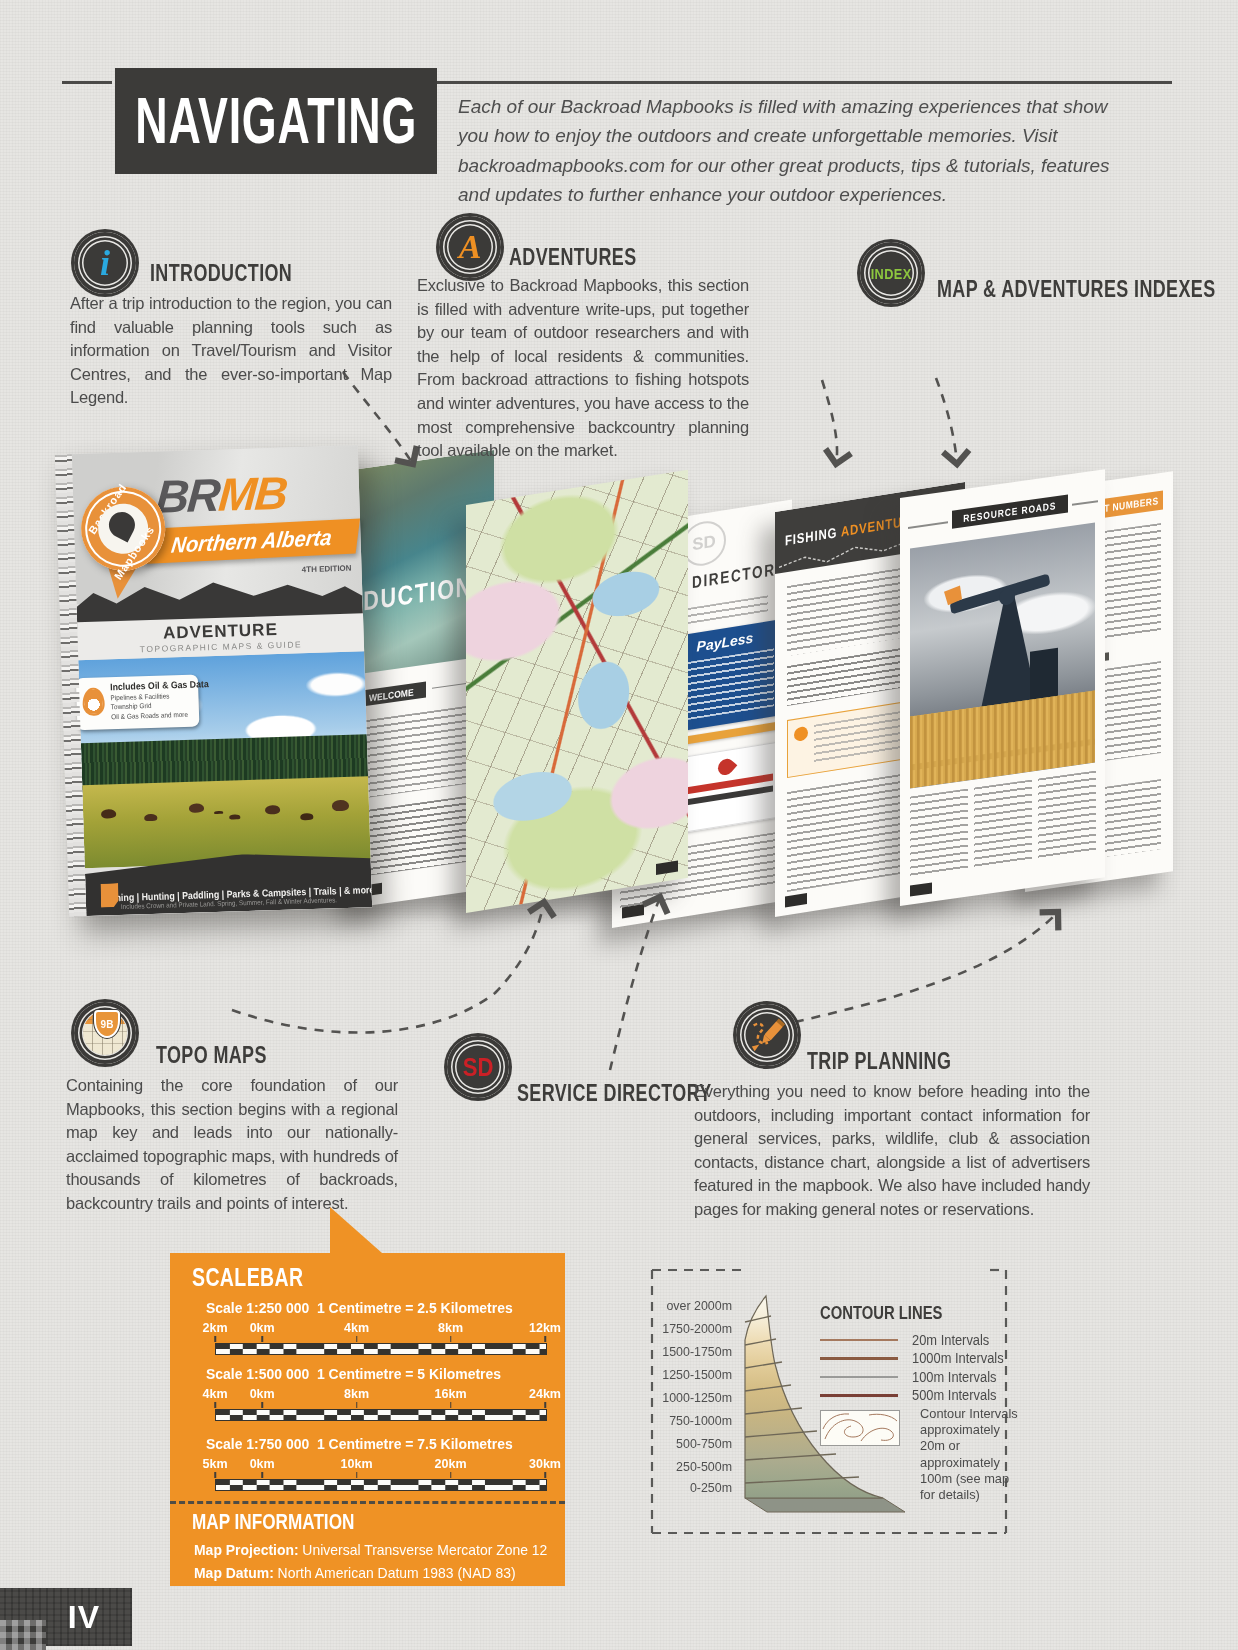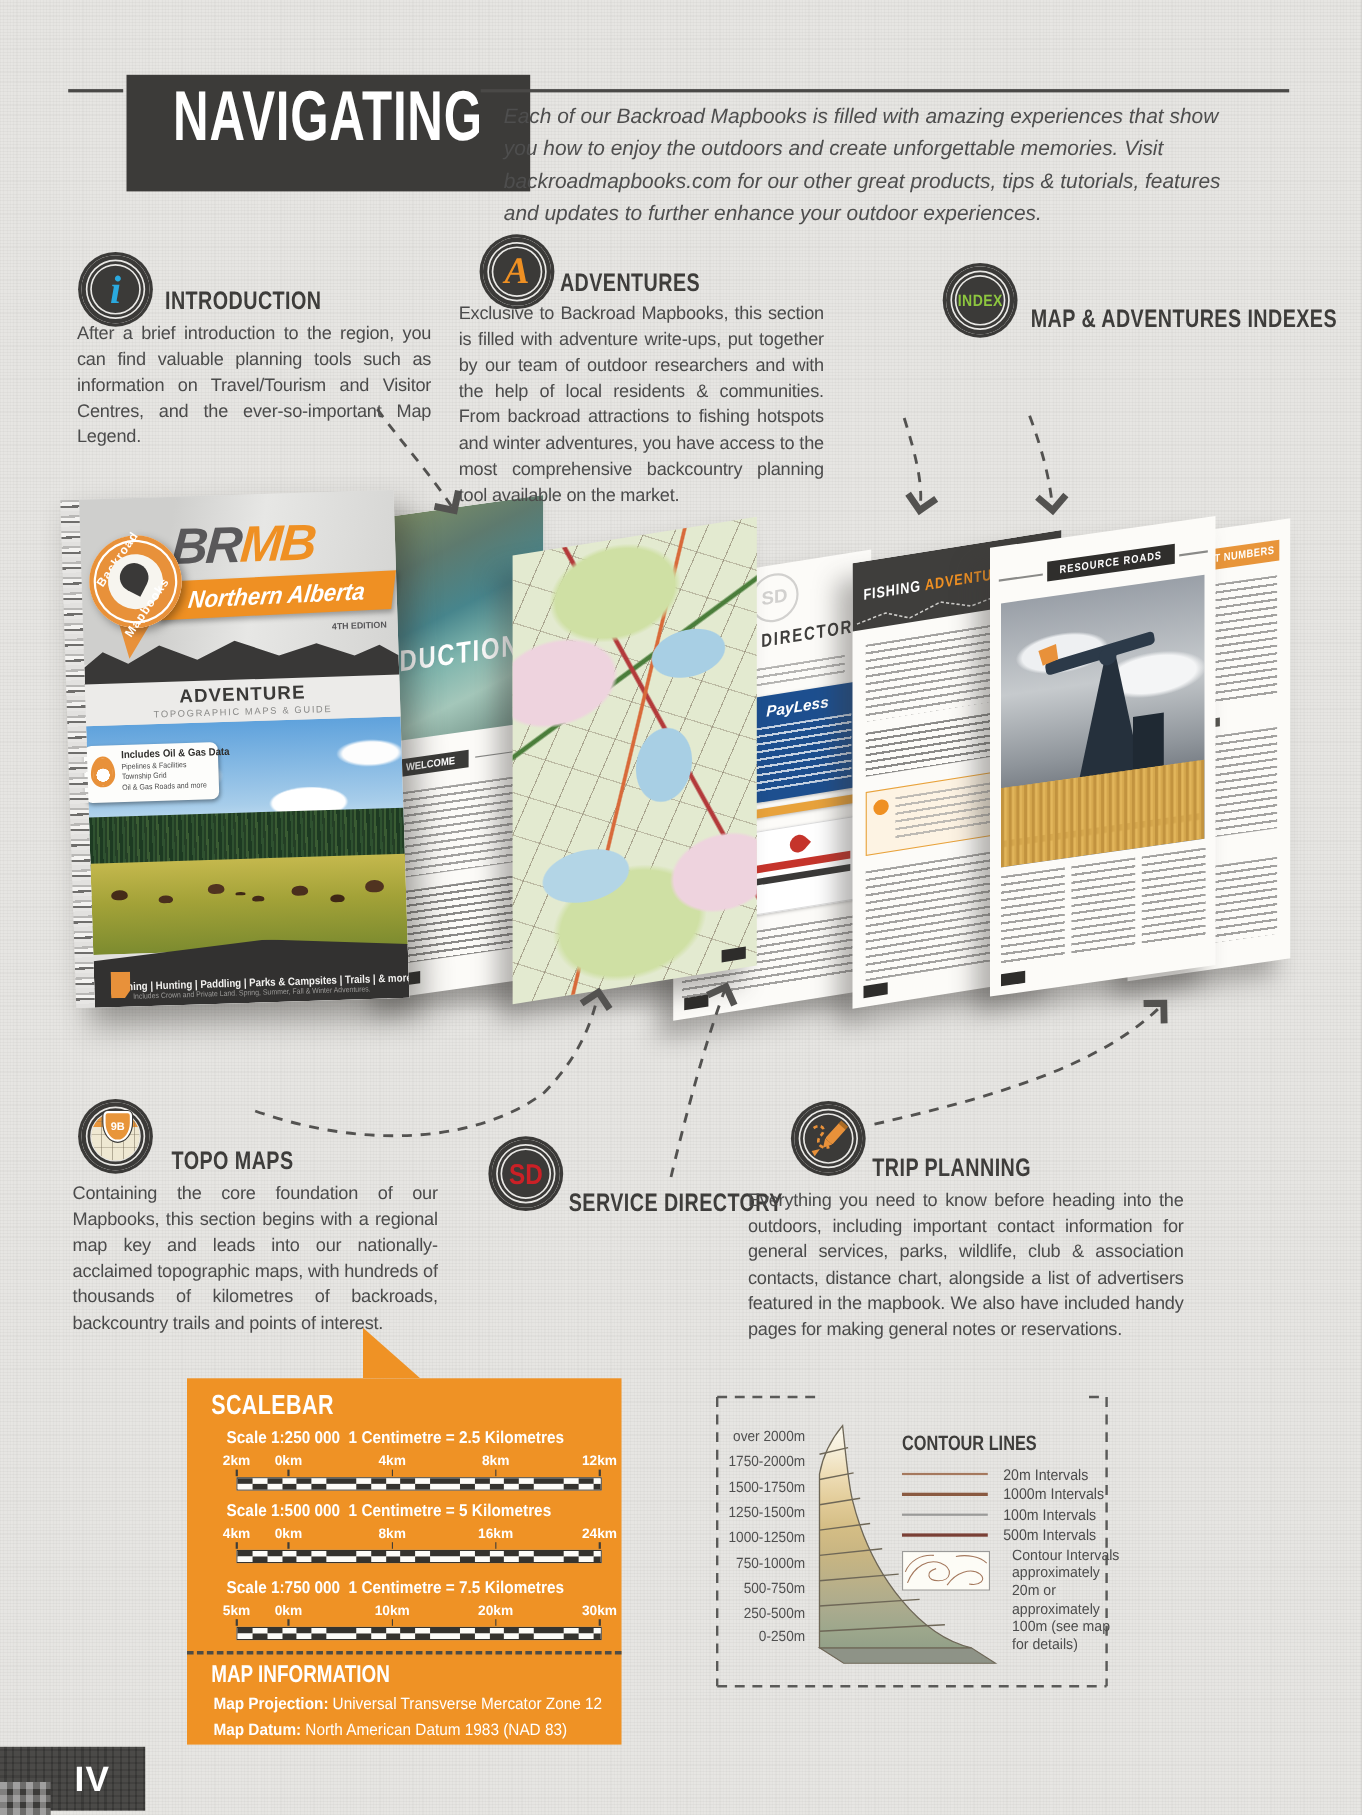--- a/index.html
+++ b/index.html
@@ -7,21 +7,21 @@
     font-family:"Liberation Sans",sans-serif;color:#4b4b4b;
     background-color:#e6e5e2;
     background-image:
       repeating-linear-gradient(0deg, rgba(120,118,115,.055) 0 1px, transparent 1px 3px),
       repeating-linear-gradient(90deg, rgba(120,118,115,.045) 0 1px, transparent 1px 3px),
       repeating-linear-gradient(90deg, rgba(255,255,255,.05) 0 2px, transparent 2px 9px);}
   .abs{position:absolute;}
   .cond{display:inline-block;transform:scaleX(.78);transform-origin:left center;white-space:nowrap;}
   .rule{height:3px;background:#4a4947;}
   
-  .title-box{left:115px;top:68px;width:367px;height:106px;background:#3c3b39;display:flex;justify-content:center;}
+  .title-box{left:115px;top:68px;width:322px;height:106px;background:#3c3b39;display:flex;align-items:center;justify-content:center;}
   .title-text{font-size:64px;font-weight:bold;color:#fff;letter-spacing:1px;transform:scaleX(.7);white-space:nowrap;}
   .intro-text{left:458px;top:92px;width:655px;margin:0;font-style:italic;font-size:19px;line-height:1.55;color:#4e4e4e;}
   
   .feature{z-index:10;}
   .badge{position:absolute;width:62px;height:62px;border-radius:50%;background:#3b3a38;
      box-shadow:0 0 0 3px #3b3a38, inset 0 0 0 4px #3b3a38, inset 0 0 0 5.5px #e9e8e5, inset 0 0 0 8px #3b3a38, inset 0 0 0 9.5px #e9e8e5;
      display:flex;align-items:center;justify-content:center;}
   .ftitle{position:absolute;margin:0;font-size:23px;font-weight:bold;color:#3e3d3b;letter-spacing:.5px;}
   .fbody{position:absolute;margin:0;font-size:16.5px;line-height:1.43;text-align:justify;color:#4b4b4b;letter-spacing:-.2px;}
   .glyph-i{font-family:"Liberation Serif",serif;font-style:italic;font-weight:bold;font-size:36px;color:#2aa9df;}
@@ -143,21 +143,21 @@
     <span class="title-text">NAVIGATING</span>
   </div>
   <div class="abs rule" style="left:437px;top:81px;width:735px"></div>
   <p class="abs intro-text">Each of our Backroad Mapbooks is filled with amazing experiences that show you how to enjoy the outdoors and create unforgettable memories. Visit backroadmapbooks.com for our other great products, tips &amp; tutorials, features and updates to further enhance your outdoor experiences.</p>
 
   <div class="abs feature" style="left:70px;top:230px;width:322px;height:170px">
     <div class="badge" style="left:4px;top:2px">
       <span class="glyph-i">i</span>
     </div>
     <h3 class="ftitle" style="left:80px;top:30px"><span class="cond">INTRODUCTION</span></h3>
-    <p class="fbody" style="left:0;top:62px;width:322px">After a brief introduction to the region, you can find valuable planning tools such as information on Travel/Tourism and Visitor Centres, and the ever-so-important Map Legend.</p>
+    <p class="fbody" style="left:0;top:62px;width:322px">After a trip introduction to the region, you can find valuable planning tools such as information on Travel/Tourism and Visitor Centres, and the ever-so-important Map Legend.</p>
   </div>
 
   <div class="abs feature" style="left:417px;top:212px;width:332px;height:230px">
     <div class="badge" style="left:22px;top:4px">
       <span class="glyph-A">A</span>
     </div>
     <h3 class="ftitle" style="left:92px;top:32px"><span class="cond">ADVENTURES</span></h3>
     <p class="fbody" style="left:0;top:62px;width:332px">Exclusive to Backroad Mapbooks, this section is filled with adventure write-ups, put together by our team of outdoor researchers and with the help of local residents &amp; communities. From backroad attractions to fishing hotspots and winter adventures, you have access to the most comprehensive backcountry planning tool available on the market.</p>
   </div>
 
@@ -179,21 +179,21 @@
     <p class="fbody" style="left:0;top:104px;width:332px">Containing the core foundation of our Mapbooks, this section begins with a regional map key and leads into our nationally-acclaimed topographic maps, with hundreds of thousands of kilometres of backroads, backcountry trails and points of interest.</p>
   </div>
 
   <div class="abs feature" style="left:420px;top:1028px;width:292px;height:160px">
     <div class="badge" style="left:27px;top:8px">
       <span class="glyph-SD">SD</span>
     </div>
     <h3 class="ftitle" style="left:97px;top:52px"><span class="cond">SERVICE DIRECTORY</span></h3>
   </div>
 
-  <div class="abs feature" style="left:678px;top:990px;width:398px;height:180px">
+  <div class="abs feature" style="left:692px;top:990px;width:398px;height:180px">
     <div class="badge" style="left:44px;top:14px">
       <svg width="38" height="38" viewBox="0 0 40 40">
         <path d="M6,10 C13,5 19,11 13,17 C7,23 12,31 21,28" stroke="#e8913a" stroke-width="2.6" fill="none" stroke-dasharray="4 3"></path>
         <g transform="rotate(42 24 18)">
           <rect x="20" y="4" width="9" height="20" rx="1.5" fill="#e8913a"></rect>
           <rect x="20" y="1" width="9" height="4" fill="#a96a24"></rect>
           <polygon points="20,24 29,24 24.5,32" fill="#e8913a"></polygon>
         </g>
         <polygon points="4,32 12,30 7,37" fill="#e8913a"></polygon>
       </svg>

